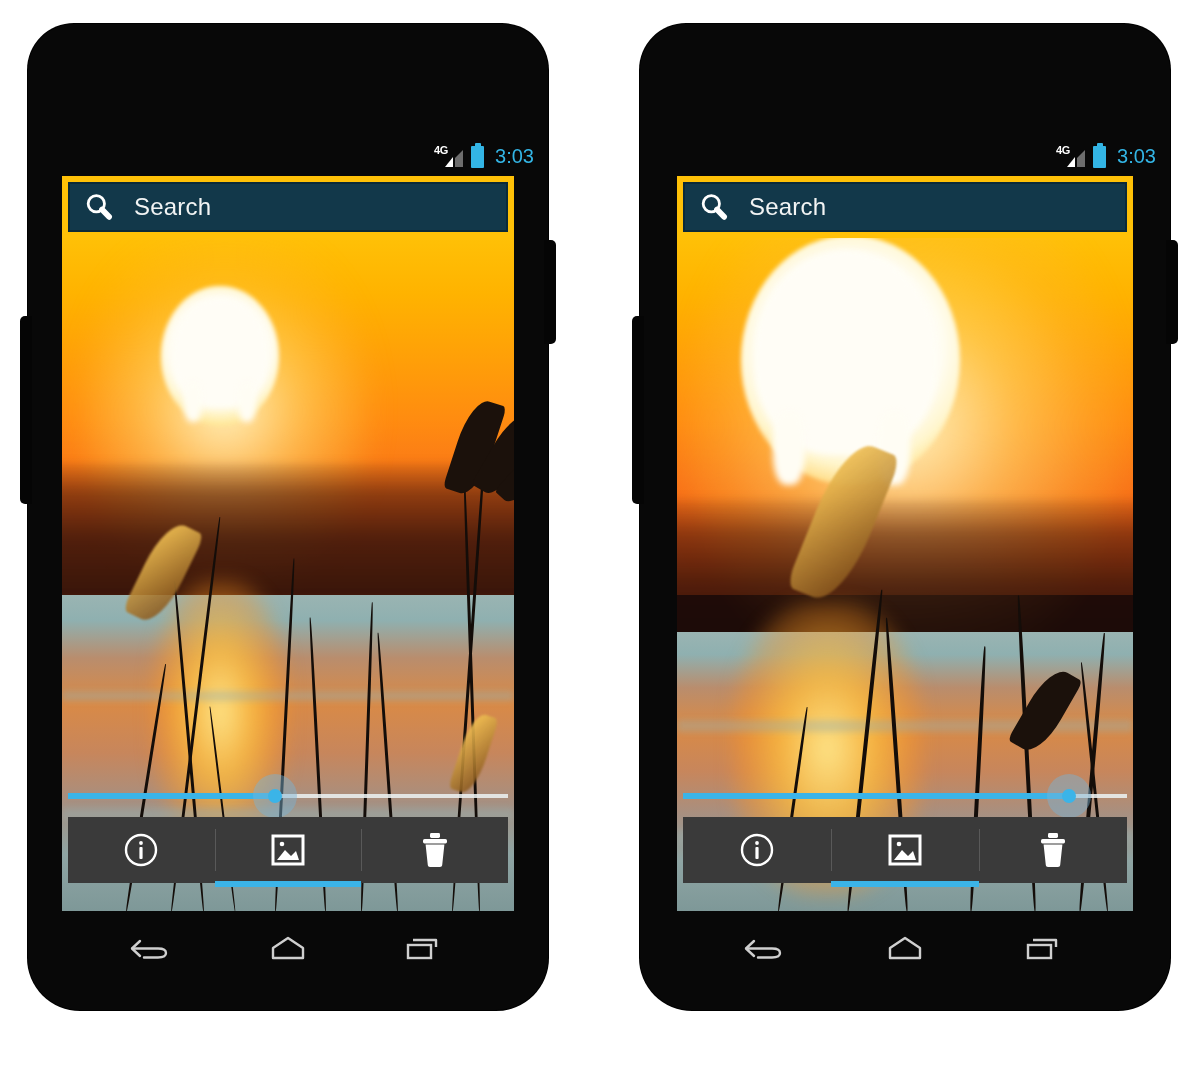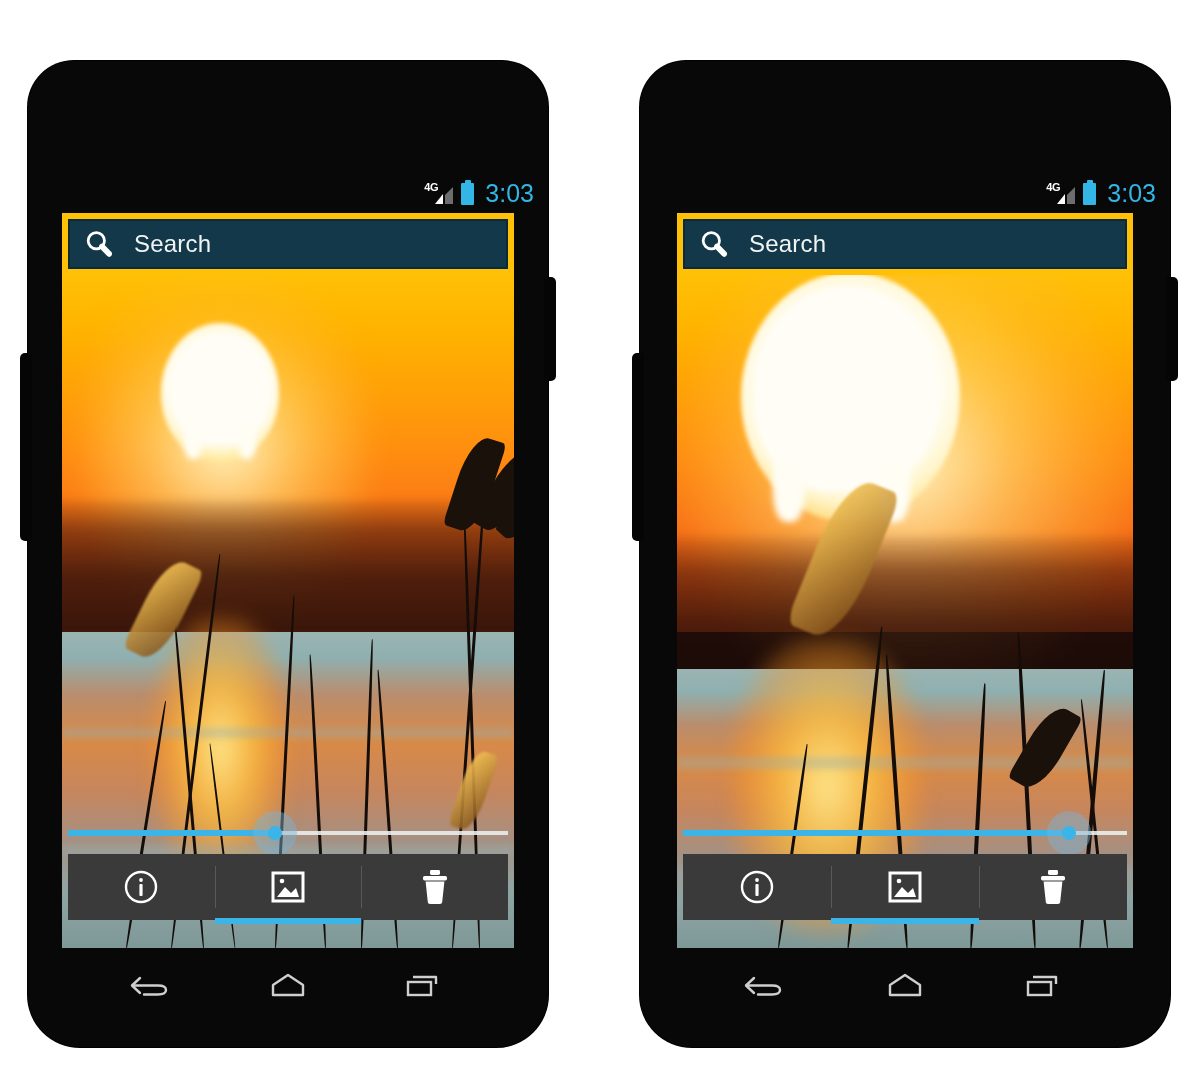--- a/index.html
+++ b/index.html
@@ -12,21 +12,20 @@
     height: 1069px;
     position: relative;
     font-family: "Liberation Sans", sans-serif;
     overflow: hidden;
   }
 
   .stage {
     position: absolute;
     inset: 0;
     background: #ffffff;
-    margin-top: 37px;
   }
 
   
   .phone {
     position: absolute;
     background: #080808;
     border-radius: 46px 46px 52px 52px;
     box-shadow: 0 0 0 1px #000;
   }
   .phone-1 { left: 28px;  top: 24px;  width: 520px; height: 986px; }
@@ -77,21 +76,21 @@
   .battery::before {
     content: "";
     position: absolute;
     top: -3px; left: 3.5px;
     width: 6px; height: 3px;
     background: #33b5e5;
     border-radius: 1px 1px 0 0;
   }
   .clock {
     color: #33b5e5;
-    font-size: 25px;
+    font-size: 20px;
     line-height: 25px;
     font-weight: normal;
     margin-left: 4px;
     letter-spacing: 0px;
   }
 
   
   .screen {
     position: absolute;
     overflow: hidden;

